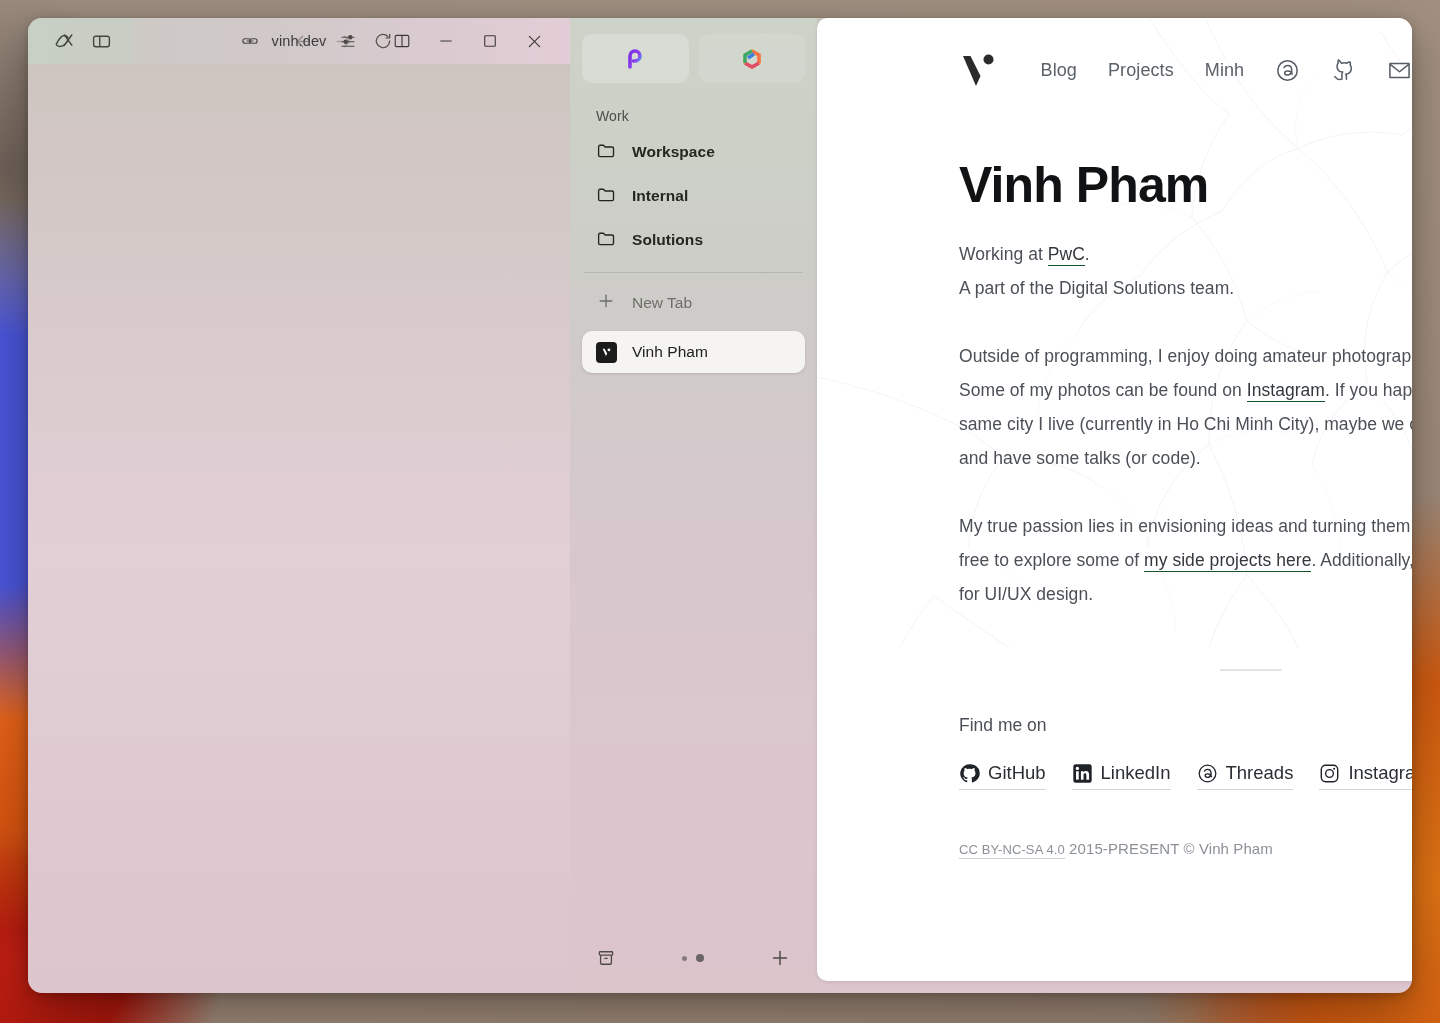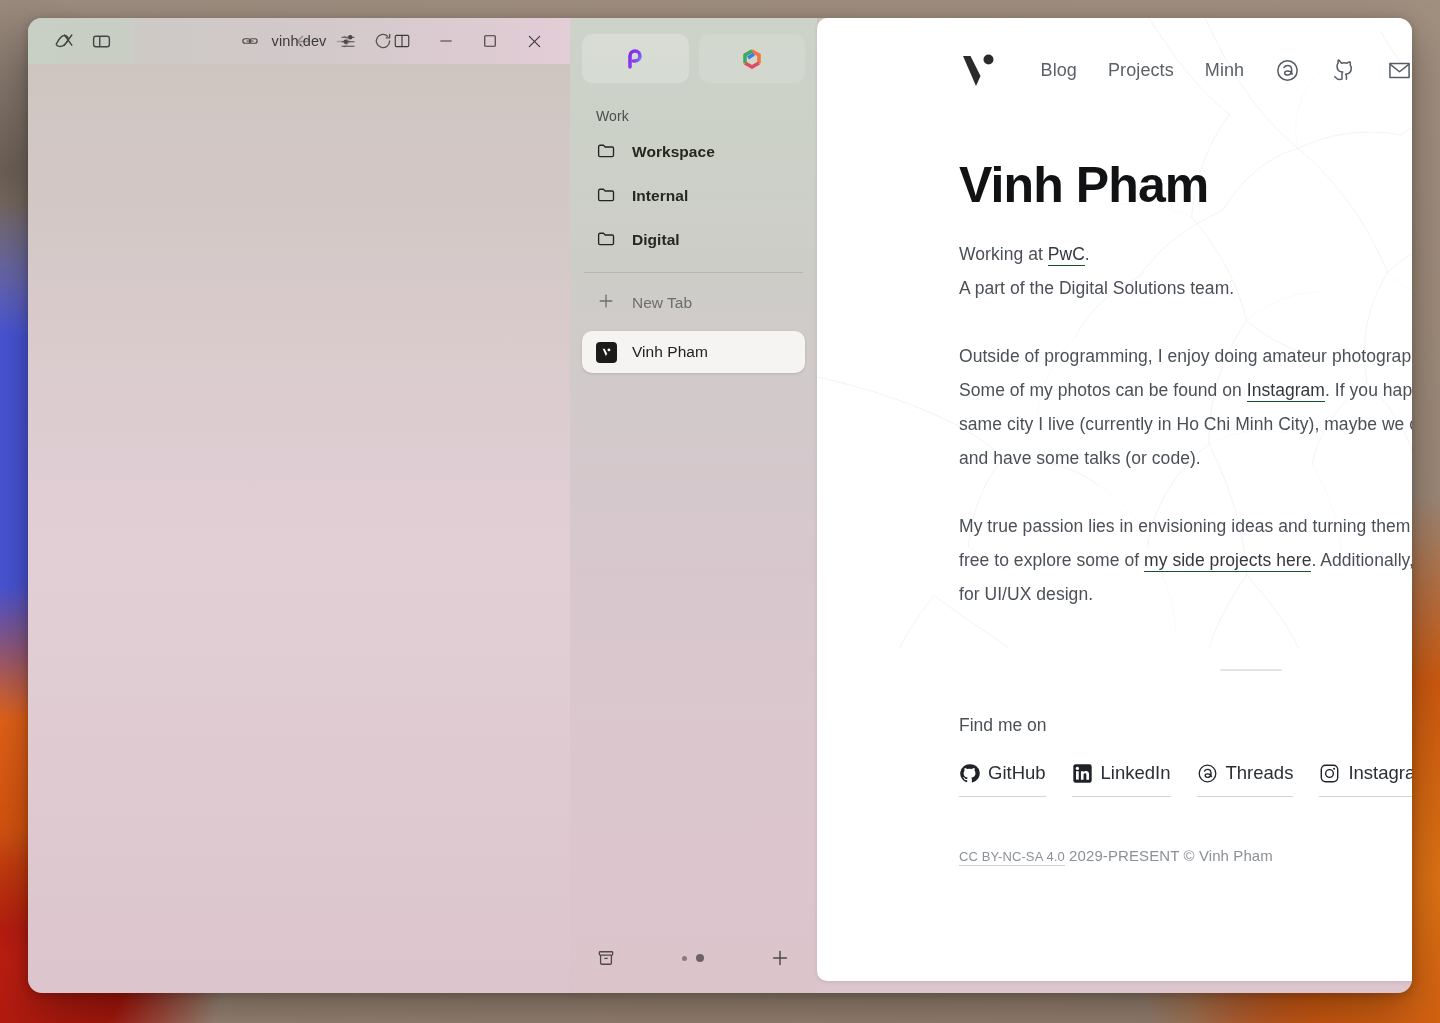--- a/index.html
+++ b/index.html
@@ -294,21 +294,21 @@
     margin-top: 26px;
   }
   .social {
     display: inline-flex;
     align-items: center;
     gap: 8px;
     font-size: 18.5px;
     color: #2b2f34;
     text-decoration: none;
     border-bottom: 1px solid #d2d5d8;
-    padding-bottom: 12px;
+    padding-bottom: 5px;
     cursor: pointer;
   }
   .social svg { display: block; }
 
   .footer {
     margin-top: 50px;
     font-size: 15px;
     color: #8c9197;
     letter-spacing: .1px;
   }
@@ -461,21 +461,21 @@
             </span>
             <span class="flabel">Internal</span>
           </div>
 
           <div class="folder-item">
             <span>
               <svg width="21" height="21" viewBox="0 0 24 24" fill="none" stroke="#22251e" stroke-width="1.55" stroke-linejoin="round">
                 <path d="M3 7.5 a1.5 1.5 0 0 1 1.5-1.5 h4 l2 2 h8 A1.5 1.5 0 0 1 20 9.5 v8 A1.5 1.5 0 0 1 18.5 19 h-14 A1.5 1.5 0 0 1 3 17.5 Z"></path>
               </svg>
             </span>
-            <span class="flabel">Digital</span>
+            <span class="flabel">Solutions</span>
           </div>
         </div>
 
         <div class="sb-divider"></div>
 
         <div class="newtab-item">
           <span>
             <svg width="20" height="20" viewBox="0 0 24 24" stroke="#6e6f69" stroke-width="1.6" stroke-linecap="round">
               <line x1="12" y1="5" x2="12" y2="19"></line>
                 <line x1="5" y1="12" x2="19" y2="12"></line>
@@ -698,21 +698,21 @@
                     <circle cx="12" cy="12" r="10.3" fill="#1f2328"></circle>
                     <path d="M6.6 8.6 c3.8-1.1 8-0.7 11 1.2" fill="none" stroke="#ffffff" stroke-width="2.1" stroke-linecap="round"></path>
                     <path d="M7.4 12.1 c3.2-0.9 6.6-0.5 9.1 1.1" fill="none" stroke="#ffffff" stroke-width="1.8" stroke-linecap="round"></path>
                     <path d="M8.1 15.4 c2.6-0.7 5.2-0.4 7.2 0.9" fill="none" stroke="#ffffff" stroke-width="1.5" stroke-linecap="round"></path>
                   </svg>
                 </span>
                 <span>Spotify</span>
               </a>
             </div>
 
-            <div class="footer"><a class="ilink">CC BY-NC-SA 4.0</a><span> 2029-PRESENT © Vinh Pham</span></div>
+            <div class="footer"><a class="ilink">CC BY-NC-SA 4.0</a><span> 2015-PRESENT © Vinh Pham</span></div>
 
           </div>
         </div>
       </div>
 
     </div>
   </div>
 </div>
 
 </body></html>

